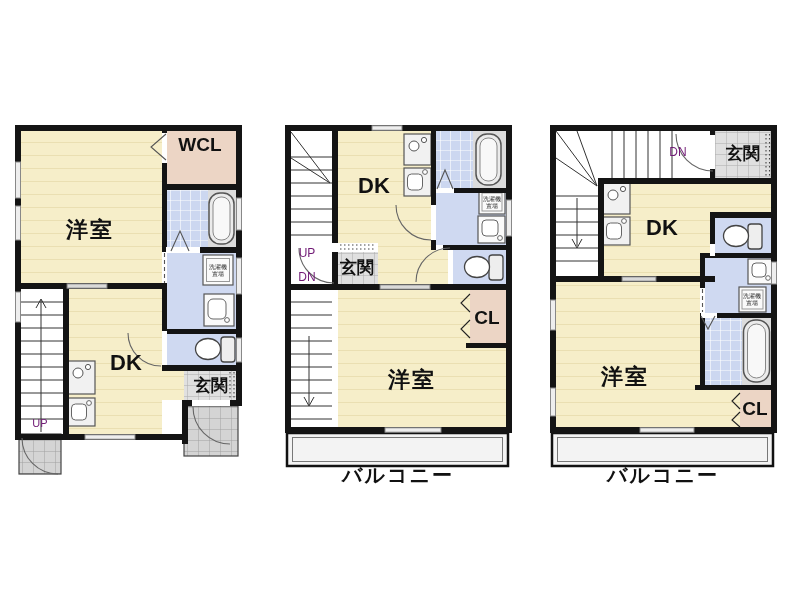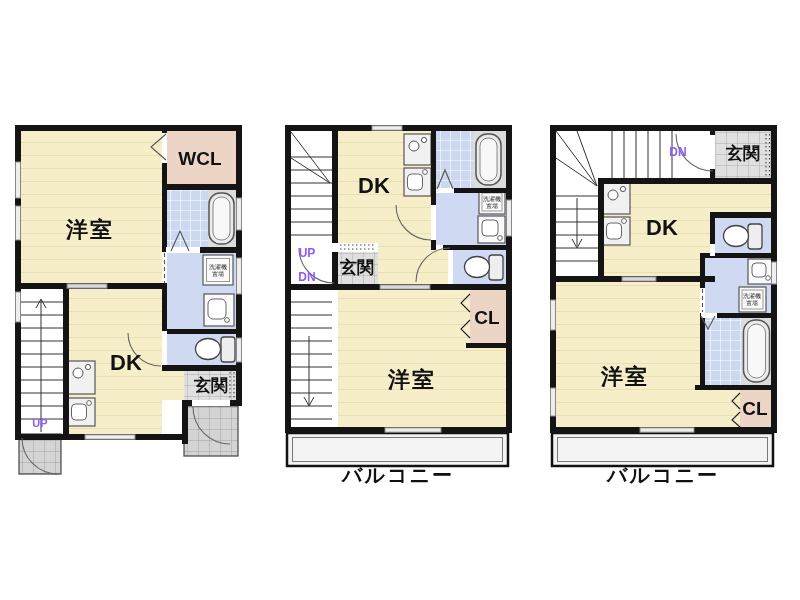--- a/index.html
+++ b/index.html
@@ -5,21 +5,21 @@
   html,body{margin:0;padding:0;background:#fff;}
   #stage{position:relative;width:800px;height:600px;background:#ffffff;overflow:hidden;
          font-family:"Liberation Sans","DejaVu Sans",sans-serif;}
   #plansvg{position:absolute;left:0;top:0;}
   .lbl{position:absolute;transform:translate(-50%,-50%);color:#111;white-space:nowrap;
        font-weight:600;line-height:1;}
   .jp2{letter-spacing:2px;margin-top:25px;}
   .laundry{position:absolute;transform:translate(-50%,-50%);text-align:center;
            font-size:6px;line-height:6.5px;color:#222;font-weight:400;}
   .laundry span{display:block;}
-  .updn{font-weight:700;color:#8b5cf6;}
+  .updn{font-weight:400;color:#701a75;}
 </style>
 </head>
 <body>
 
 <div id="stage">
 
 <svg id="plansvg" width="800" height="600" viewBox="0 0 800 600">
   <defs>
     <pattern id="tileB" width="10" height="10" patternUnits="userSpaceOnUse">
       <rect width="10" height="10" fill="#ccd7f0"></rect>
@@ -304,21 +304,21 @@
       <rect x="550.5" y="300" width="5" height="30"></rect>
       <rect x="550.5" y="388" width="5" height="28"></rect>
       <rect x="771.5" y="262" width="5" height="22"></rect>
       <rect x="640" y="427.8" width="54" height="4.4"></rect>
       <rect x="622" y="276.8" width="34" height="4.4" fill="#d9d9d9" stroke="#777"></rect>
     </g>
   </g>
 </svg>
 
 <div class="lbl jp2" style="left:90px;top:205px;font-size:22px;">洋室</div>
-<div class="lbl" style="left:200px;top:158px;font-size:19px;">WCL</div>
+<div class="lbl" style="left:200px;top:144px;font-size:19px;">WCL</div>
 <div class="lbl" style="left:126px;top:363px;font-size:22px;">DK</div>
 <div class="lbl" style="left:211px;top:385px;font-size:17px;">玄関</div>
 <div class="lbl updn" style="left:40px;top:423px;font-size:11px;">UP</div>
 <div class="laundry" style="left:218px;top:270px;">
   <span>洗濯機</span>
   <span>置場</span>
 </div>
 
 <div class="lbl" style="left:374px;top:186px;font-size:22px;">DK</div>
 <div class="lbl" style="left:357px;top:267px;font-size:17px;">玄関</div>

